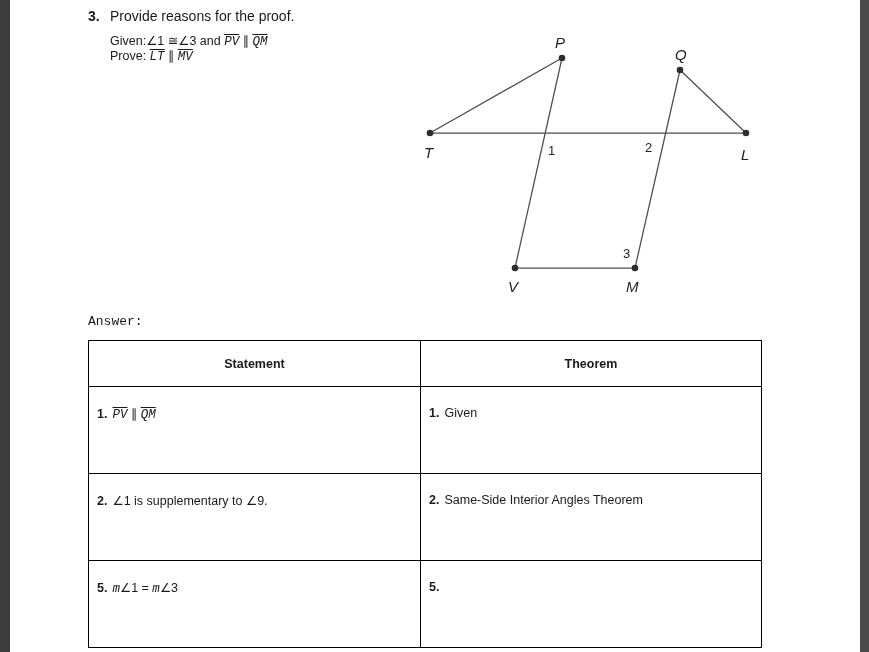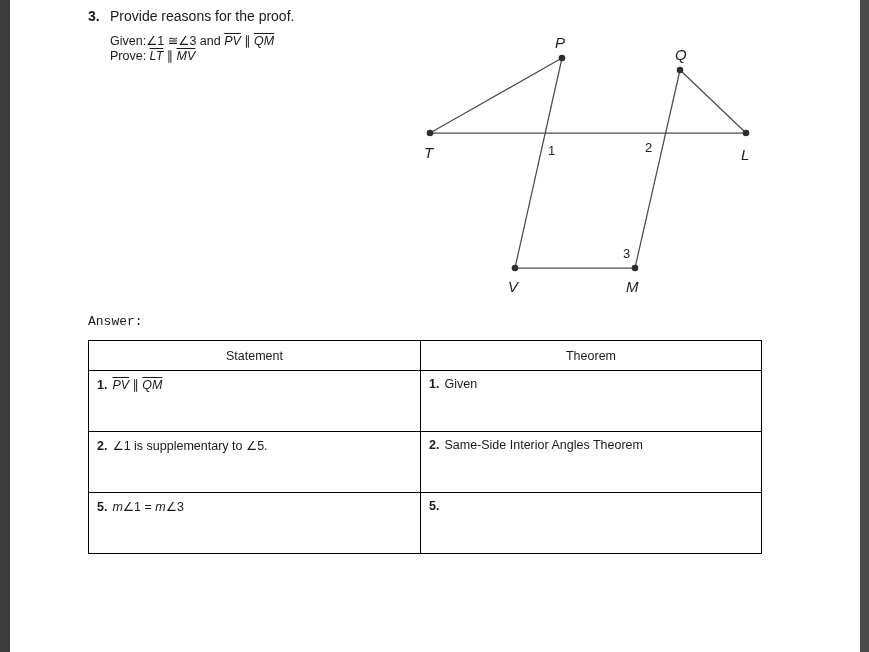--- a/index.html
+++ b/index.html
@@ -12,38 +12,38 @@
   .strip-left{left:0;width:10px;background:#3c3c3c;}
   .strip-right{right:0;width:9px;background:#4a4a4a;}
 
   .problem-header{position:absolute;left:88px;top:8px;font-size:14px;white-space:nowrap;}
   .problem-header .pnum{font-weight:bold;display:inline-block;width:22px;}
 
   .math-line{position:absolute;font-size:12.5px;white-space:nowrap;}
   .given-line{left:110px;top:33px;}
   .prove-line{left:110px;top:48px;}
   .ol{text-decoration:overline;}
-  .it{font-style:italic;}
+  .it{font-style:italic;font-family:Liberation Mono, monospace;}
 
   svg.diagram{position:absolute;left:415px;top:28px;}
   svg.diagram line{stroke:#4c4c4c;stroke-width:1.25;}
   svg.diagram circle{fill:#2d2d2d;}
   svg.diagram text{fill:#222;font-family:"Liberation Sans",sans-serif;}
   .pt-label{font-size:15px;font-style:italic;}
   .ang-label{font-size:13px;}
 
   .answer{position:absolute;left:88px;top:314px;font-size:13px;font-family:Liberation Mono, monospace;}
 
   table.proof{
     position:absolute;left:88px;top:340px;width:673px;
     border-collapse:collapse;font-size:12.5px;table-layout:fixed;
   }
   table.proof th, table.proof td{border:1px solid #000;}
-  table.proof th{height:21px;font-weight:normal;text-align:center;padding:4px;}
-  table.proof td{height:48px;vertical-align:top;padding:6px 8px;}
+  table.proof th{height:21px;font-weight:bold;text-align:center;padding:12px;}
+  table.proof td{height:48px;vertical-align:top;padding:19px 8px;}
   col.c1{width:332px;}
   col.c2{width:341px;}
   .cellnum{font-weight:bold;margin-right:5px;}
 </style>
 </head>
 <body>
 
 <div class="strip strip-left"></div>
 <div class="strip strip-right"></div>
 
@@ -93,21 +93,21 @@
       <th>Statement</th>
       <th>Theorem</th>
     </tr>
   </thead>
   <tbody id="proof-body">
       <tr>
         <td><span class="cellnum">1.</span><span><span class="ol it">PV</span><span> ∥ </span><span class="ol it">QM</span></span></td>
         <td><span class="cellnum">1.</span><span>Given</span></td>
       </tr>
       <tr>
-        <td><span class="cellnum">2.</span><span><span>∠1 is supplementary to ∠5.</span></span></td>
+        <td><span class="cellnum">2.</span><span><span>∠1 is supplementary to ∠9.</span></span></td>
         <td><span class="cellnum">2.</span><span>Same-Side Interior Angles Theorem</span></td>
       </tr>
       <tr>
         <td><span class="cellnum">5.</span><span><span class="it">m</span><span>∠1 = </span><span class="it">m</span><span>∠3</span></span></td>
         <td><span class="cellnum">5.</span><span></span></td>
       </tr>
     </tbody>
 </table>
 
 </body></html>

